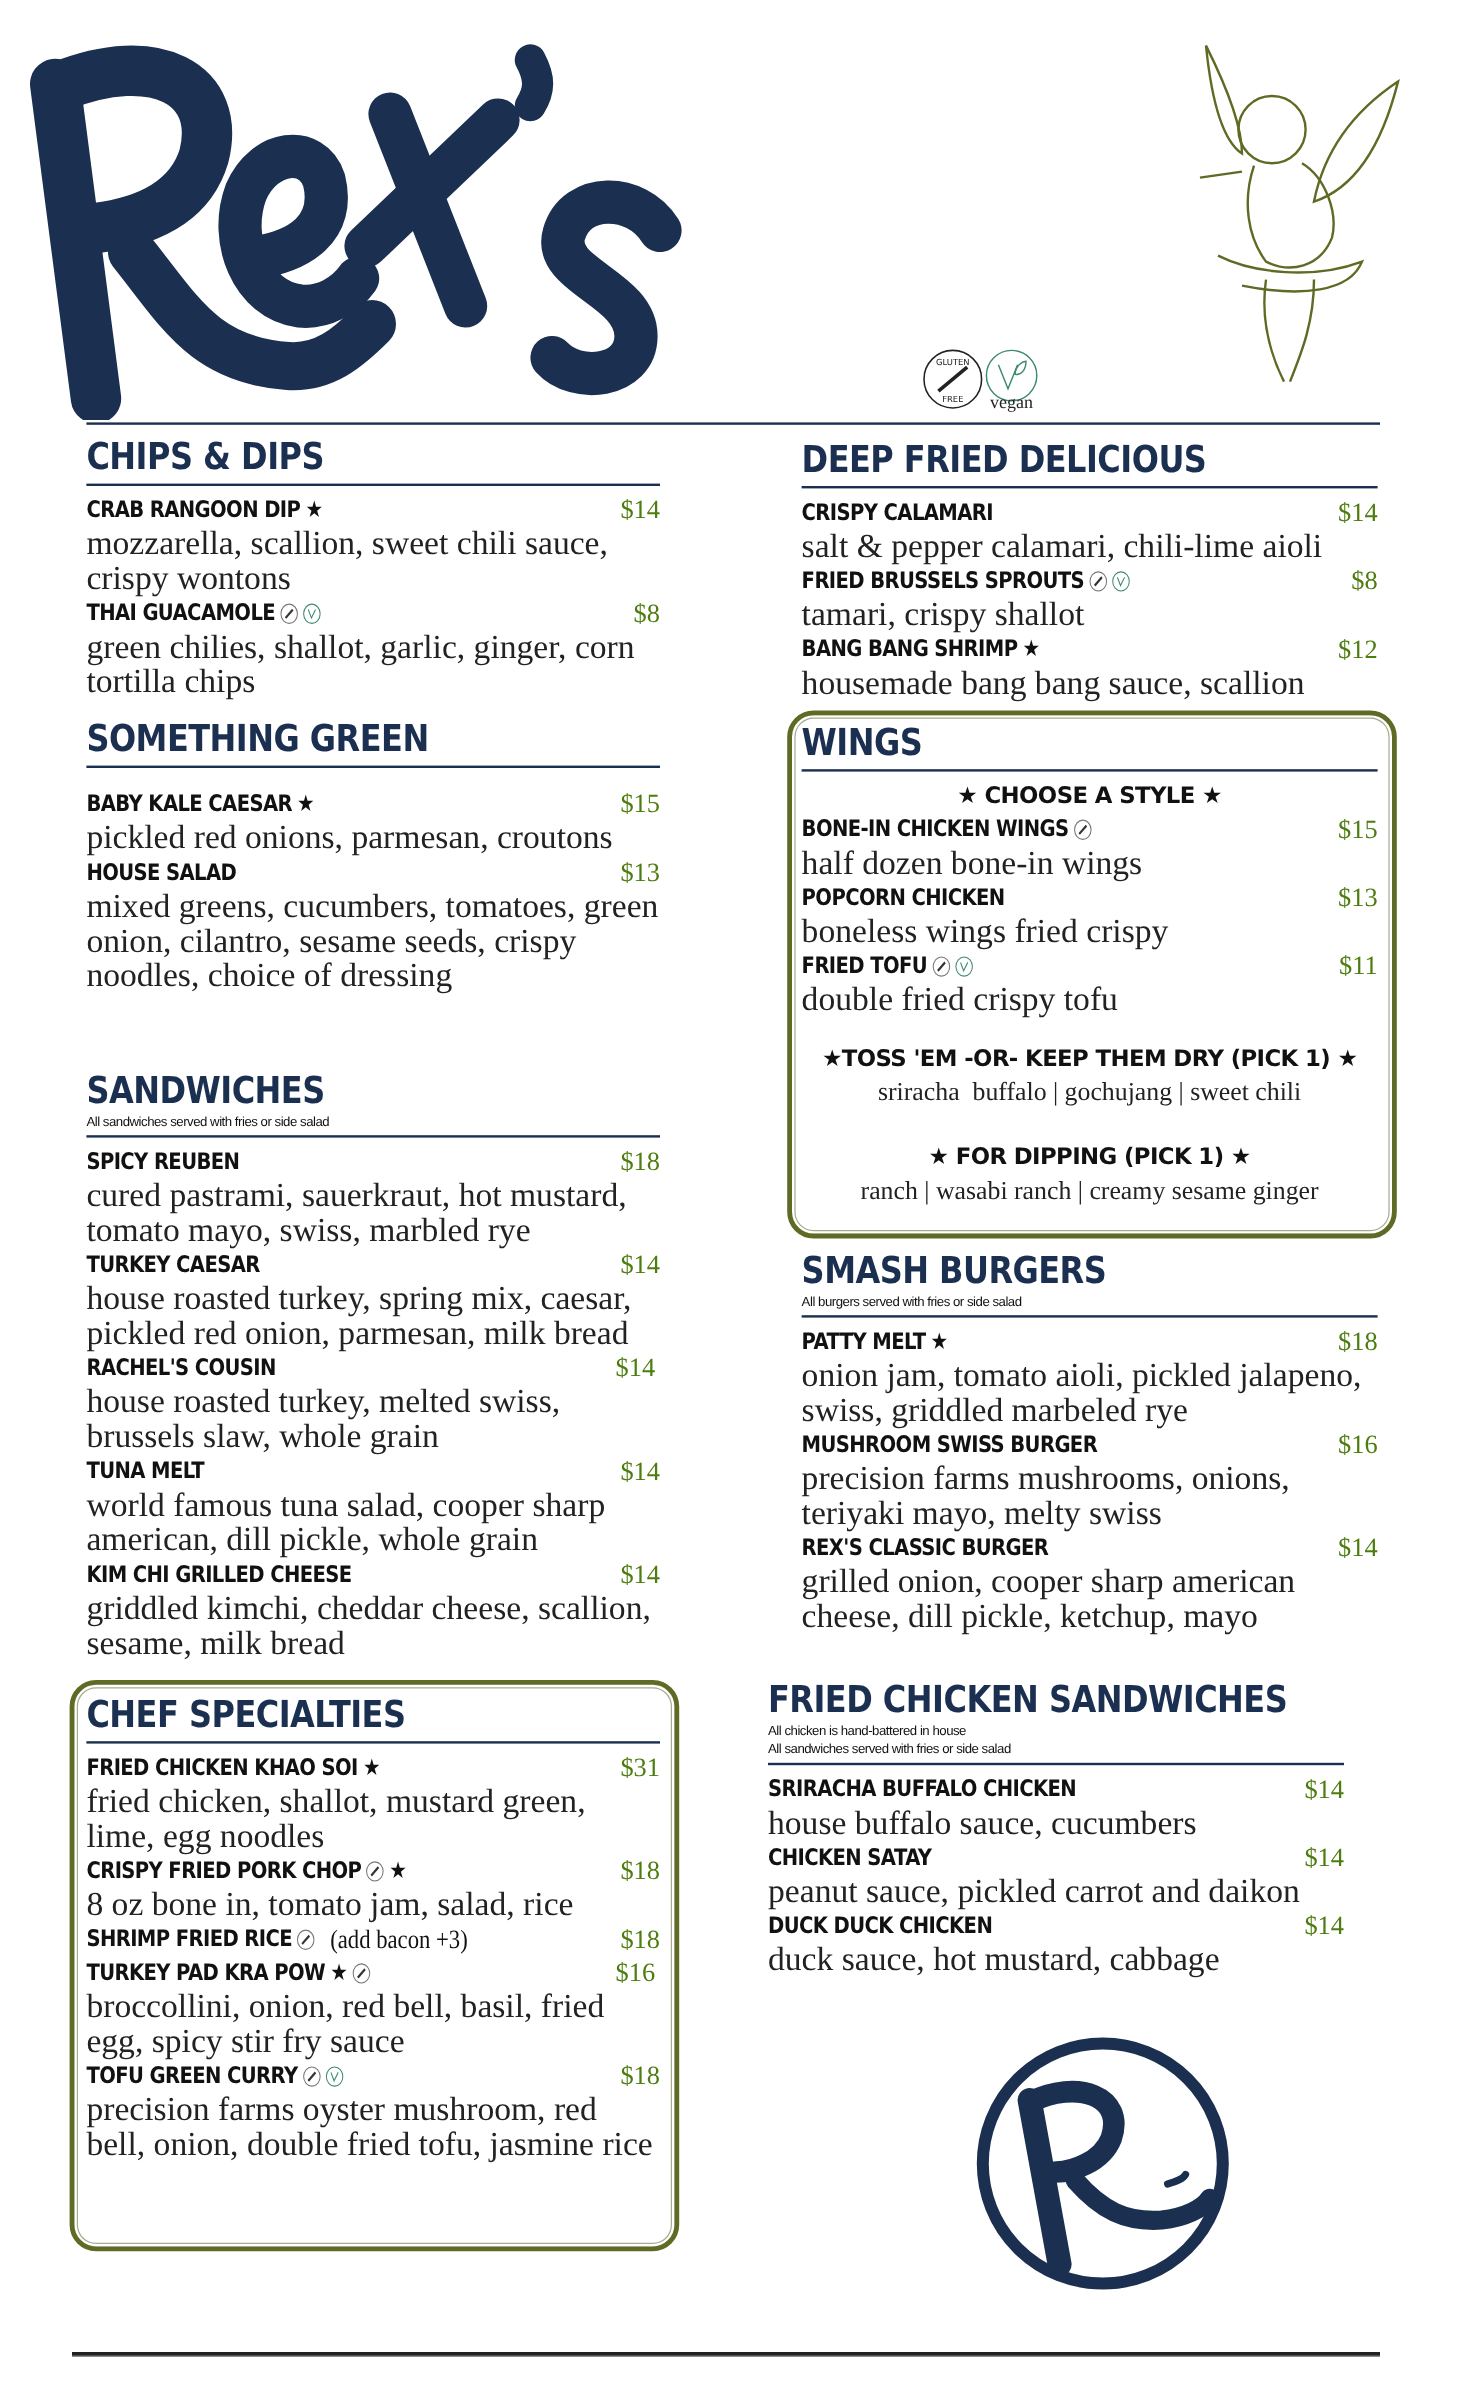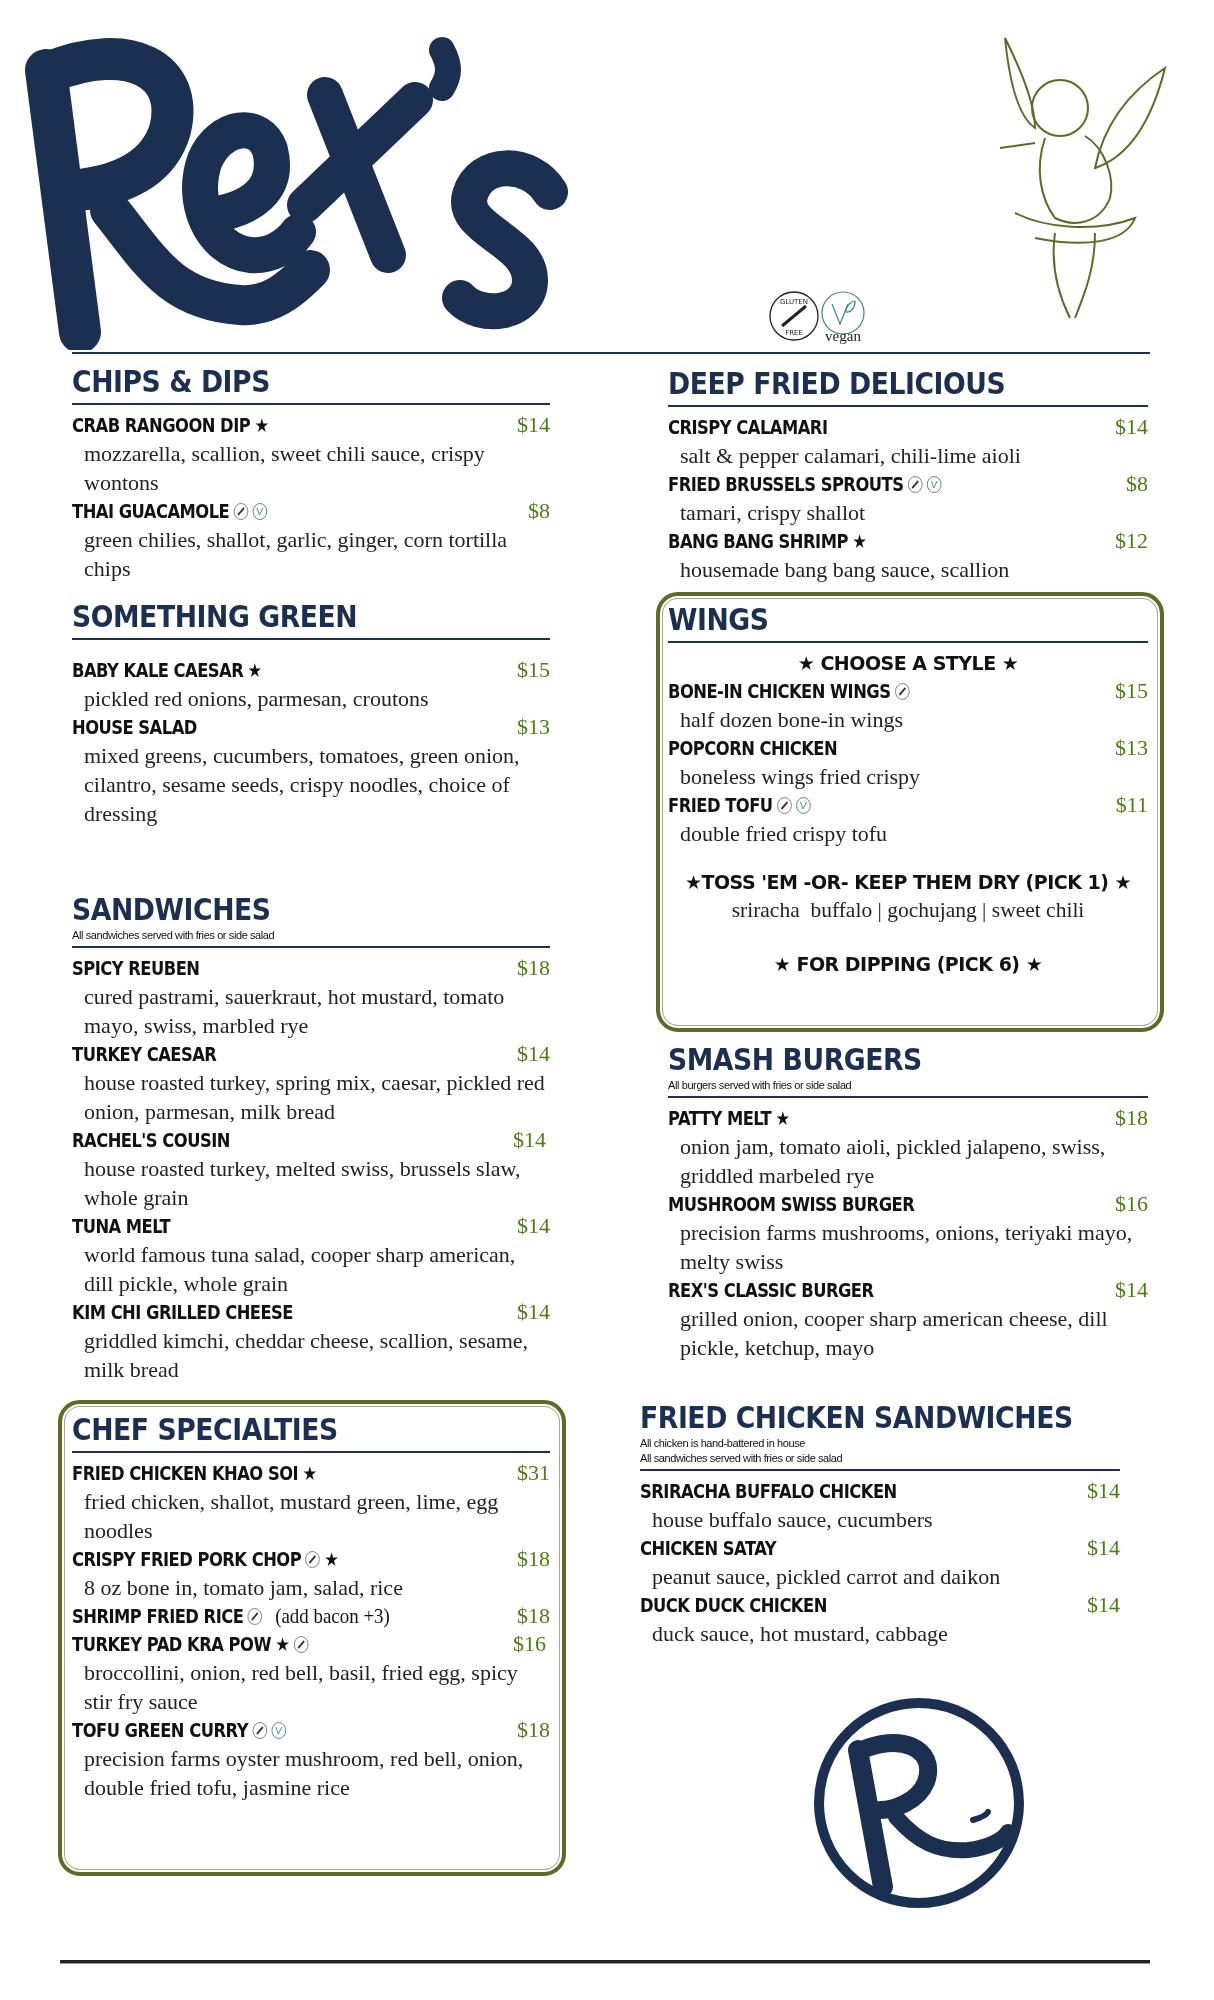--- a/index.html
+++ b/index.html
@@ -19,21 +19,21 @@
   .col { position: absolute; }
   .section { position: relative; }
   .section-title { font-family: "DejaVu Sans", sans-serif; font-weight: bold; font-size: 31px; letter-spacing: -0.5px; color: #1b2f50; line-height: 38px; transform: scaleX(0.86); transform-origin: left; white-space: nowrap; }
   .section-note { font-family: "Liberation Sans", sans-serif; font-size: 11px; letter-spacing: -0.4px; color: #111; line-height: 15px; }
   .section-rule { height: 2px; background: #1b2f50; margin-top: 3px; margin-bottom: 6px; }
 
   .item-row { display: flex; justify-content: space-between; align-items: center; height: 28px; }
   .item-name { font-family: "DejaVu Sans", sans-serif; font-weight: bold; font-size: 19px; color: #111; letter-spacing: -0.6px; transform: scaleX(0.86); transform-origin: left; white-space: nowrap; display: flex; align-items: center; gap: 5px; }
   .item-price { font-family: "Liberation Serif", serif; font-size: 22px; color: #4d7c0f; }
   .item-extra { font-family: "Liberation Serif", serif; font-weight: normal; font-size: 22px; letter-spacing: 0; margin-left: 10px; }
-  .item-desc { font-family: "Liberation Serif", serif; font-size: 22px; line-height: 29px; color: #222; margin-left: 12px; }
+  .item-desc { font-family: "Liberation Serif", serif; font-size: 28px; line-height: 29px; color: #222; }
   .star { font-family: "DejaVu Sans", sans-serif; font-size: 19px; }
 
   .gf-badge, .vg-badge { width: 17px; height: 17px; border-radius: 50%; display: inline-flex; align-items: center; justify-content: center; box-sizing: border-box; }
   .gf-badge { border: 1px solid #777; }
   .vg-badge { border: 1px solid #3d8a6e; }
 
   .boxed { position: absolute; border: 4px solid #5f6b24; border-radius: 22px; box-shadow: inset 0 0 0 2px #ffffff, inset 0 0 0 3px #a6ab8e; }
 
   .center-head { font-family: "DejaVu Sans", sans-serif; font-weight: bold; font-size: 19px; letter-spacing: -0.5px; color: #111; text-align: center; line-height: 28px; }
   .center-opts { font-family: "Liberation Serif", serif; font-size: 21.5px; color: #222; text-align: center; line-height: 28px; }
@@ -374,21 +374,22 @@
               <path d="M2 2 L5 9 L9 2" stroke="#3d8a6e" stroke-width="1" fill="none"></path>
             </svg>
           </span>
       </span>
       <span class="item-price">$11</span>
     </div>
     <div class="item-desc">double fried crispy tofu</div>
   </div>
   <div class="center-head" style="margin-top:20px;">★TOSS 'EM -OR- KEEP THEM DRY (PICK 1) ★</div>
   <div class="center-opts" style="white-space:pre;">sriracha  buffalo | gochujang | sweet chili</div>
-  <div class="center-head" style="margin-top:26px;">★ FOR DIPPING (PICK 6) ★</div>
+  <div class="center-head" style="margin-top:26px;">★ FOR DIPPING (PICK 1) ★</div>
+  <div class="center-opts">ranch | wasabi ranch | creamy sesame ginger</div>
 </div>
 
 <div class="col" style="left:668px; top:1040px; width:480px;">
   <div class="section-title">SMASH BURGERS</div>
   <div class="section-note">All burgers served with fries or side salad</div>
   <div class="section-rule"></div>
   <div>
     <div class="item-row">
       <span class="item-name">
           <span>PATTY MELT</span>

